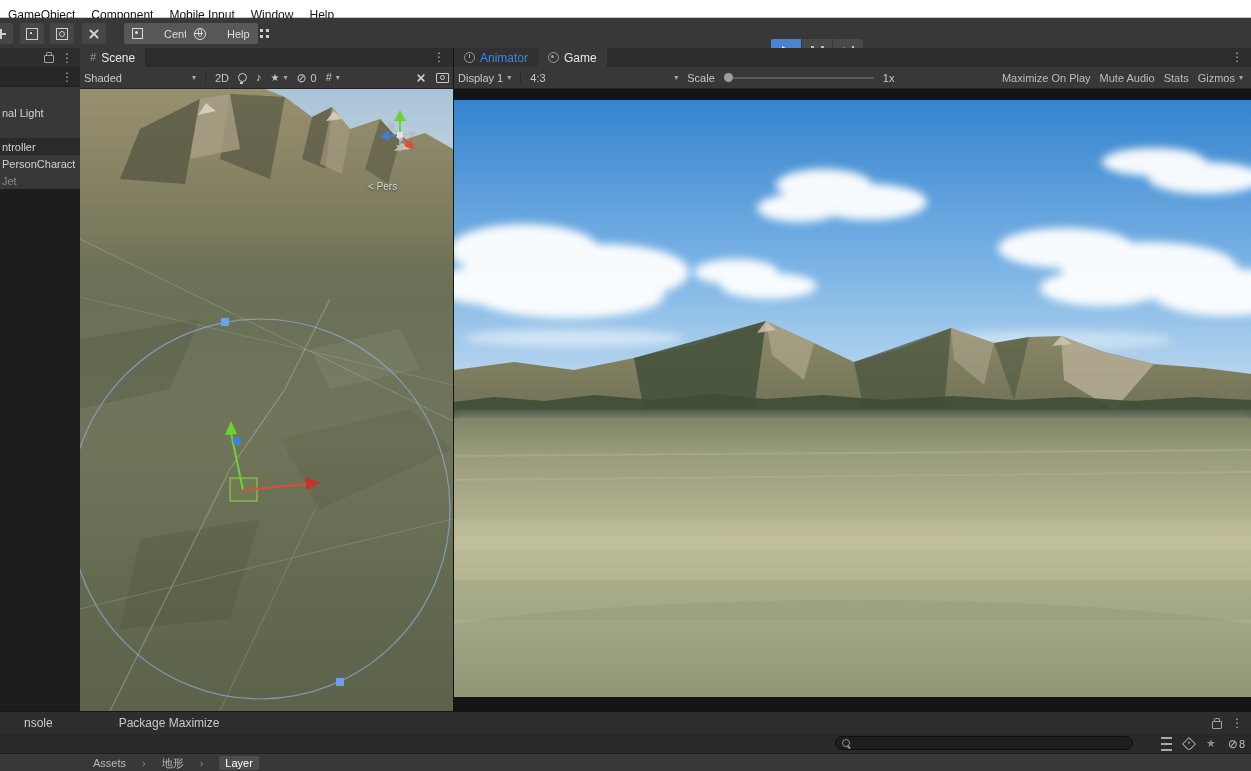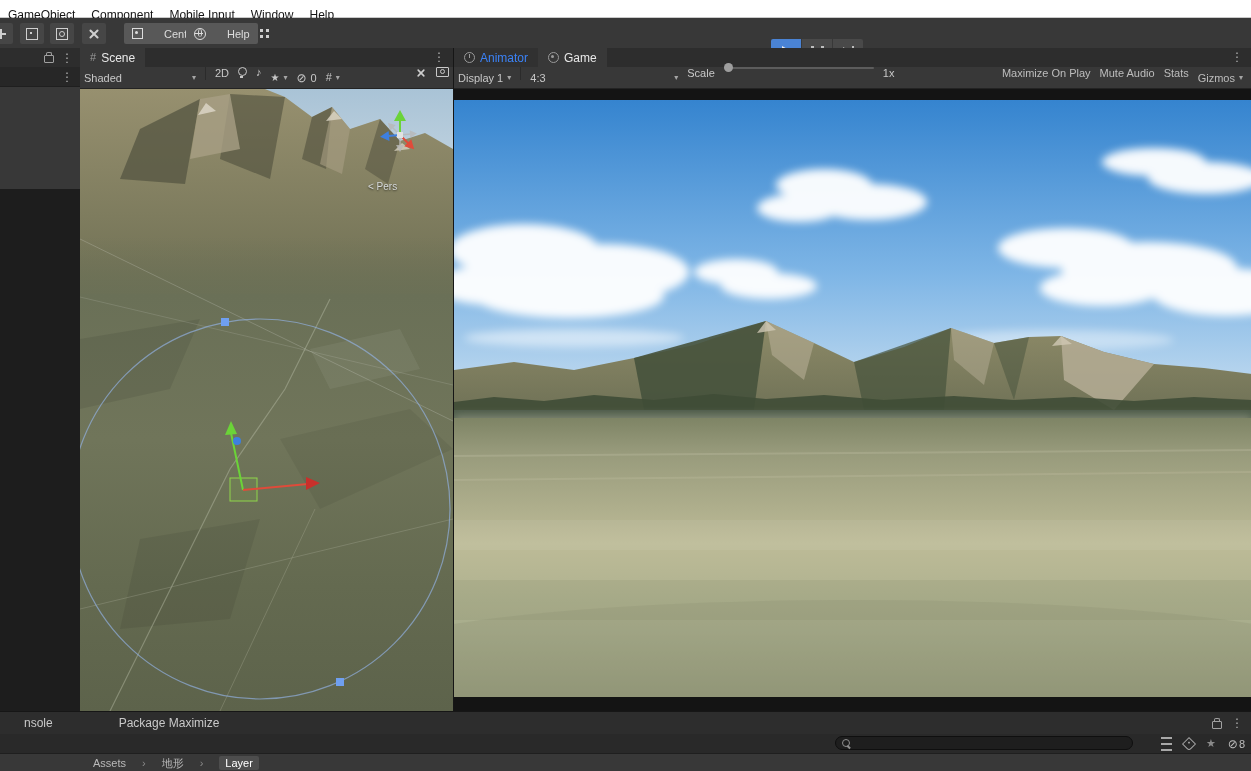--- a/index.html
+++ b/index.html
@@ -65,21 +65,21 @@
   .clock-icon::after{content:"";position:absolute;left:4px;top:1px;width:1px;height:4px;background:#9a9a9a;}
   .gameview-icon{width:9px;height:9px;border:1px solid #9a9a9a;border-radius:50%;position:relative;}
   .gameview-icon::after{content:"";position:absolute;left:2px;top:2px;width:3px;height:3px;background:#9a9a9a;border-radius:50%;}
   
   .panel{background:#383838;}
   .tabbar{position:absolute;left:0;top:0;right:0;height:19px;background:#2D2D2D;display:flex;align-items:flex-end;}
   .tab{height:19px;display:flex;align-items:center;gap:5px;padding:0 10px;font-size:12px;color:#3b82f6;background:#313131;}
   .tab.active{background:#383838;color:#e9e9e9;}
   .tab-icon-glyph{color:#9a9a9a;font-size:11px;}
   .panel-toolbar{position:absolute;left:0;top:19px;right:0;height:21px;background:#383838;border-bottom:1px solid #232323;
-    display:flex;padding:0 4px;gap:9px;color:#c8c8c8;font-size:11px;}
+    display:flex;align-items:center;padding:0 4px;gap:9px;color:#c8c8c8;font-size:11px;}
   .vsep{width:1px;height:13px;background:#2b2b2b;}
   .dd{display:flex;align-items:center;gap:4px;}
   .spacer{flex:1;}
   
   .hier{left:0;top:48px;width:80px;height:663px;background:#383838;border-right:1px solid #161616;}
   .hier-header{position:absolute;left:0;top:0;width:80px;height:19px;background:#2D2D2D;
     display:flex;align-items:center;justify-content:flex-end;gap:7px;padding-right:7px;box-sizing:border-box;}
   .hier-toolbar{position:absolute;left:0;top:19px;width:80px;height:20px;background:#272727;border-bottom:1px solid #1f1f1f;
     display:flex;align-items:center;justify-content:flex-end;padding-right:7px;box-sizing:border-box;}
   .hier-rows{position:absolute;left:0;top:56px;width:80px;}
@@ -166,20 +166,27 @@
   </div>
 </div>
 
 <div class="abs hier panel">
   <div class="hier-header">
     <span class="lock-icon"></span>
     <span class="kebab glyph">⋮</span>
   </div>
   <div class="hier-toolbar">
     <span class="kebab glyph">⋮</span>
+  </div>
+  <div class="hier-rows">
+    <div class="hrow">nal Light</div>
+    <div class="hrow"></div>
+    <div class="hrow selected">ntroller</div>
+    <div class="hrow">PersonCharact</div>
+    <div class="hrow dimmed">Jet</div>
   </div>
   <div class="hier-empty"></div>
 </div>
 
 <div class="abs scene panel">
   <div class="tabbar">
     <div class="tab active">
       <span class="tab-icon-glyph glyph">#</span>
       <span>Scene</span>
     </div>

